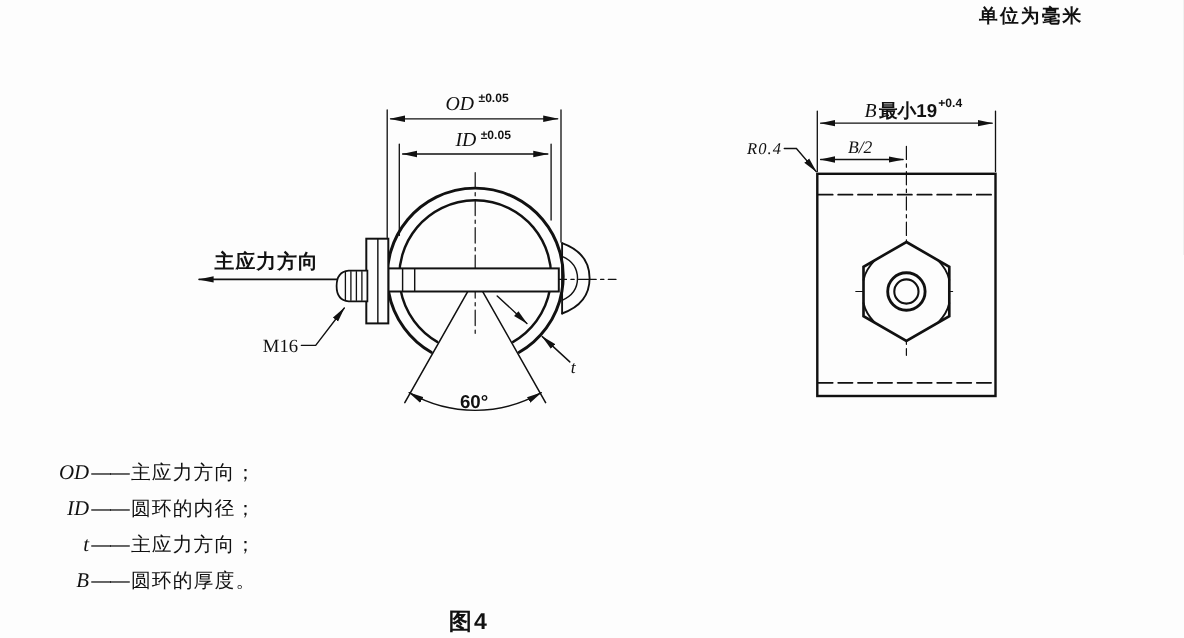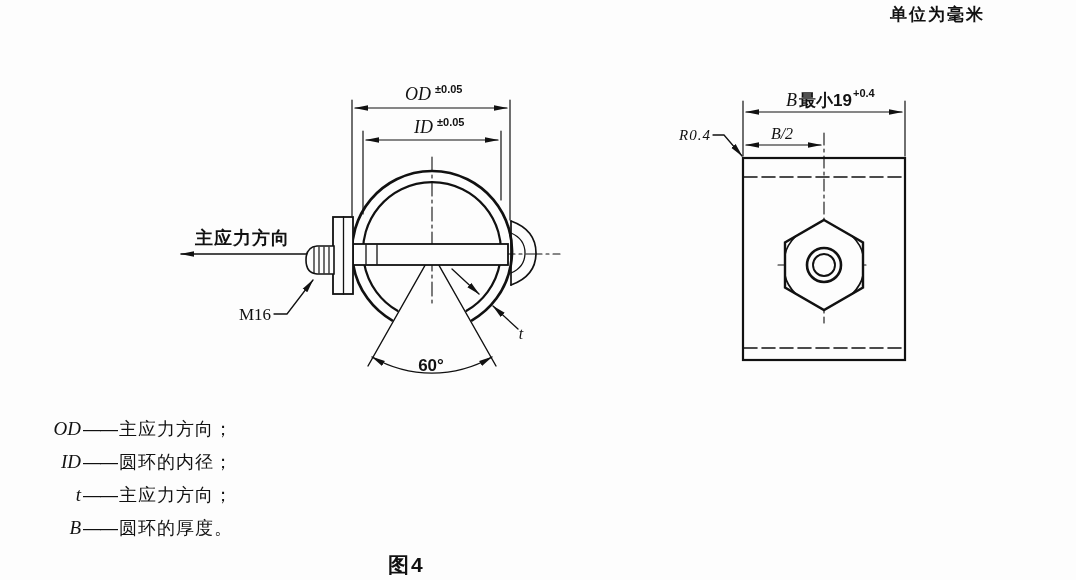--- a/index.html
+++ b/index.html
@@ -14,21 +14,21 @@
   .units-note{
     position:absolute;top:3px;left:890px;font-size:17px;letter-spacing:2px;font-weight:bold;
   }
   .legend{position:absolute;left:45px;top:417px;}
   .legend-row{display:flex;align-items:baseline;height:33px;font-size:18px;}
   .legend-sym{display:inline-block;width:36px;text-align:right;font-size:19px;
     font-family:"Liberation Serif",serif;font-style:italic;}
   .legend-dash{letter-spacing:-1px;margin:0 2px 0 2px;white-space:nowrap;}
   .legend-desc{letter-spacing:1px;}
   .caption{
-    position:absolute;left:388px;top:551px;display:flex;gap:16px;
+    position:absolute;left:408px;top:551px;display:flex;gap:16px;
     font-size:21px;font-weight:bold;letter-spacing:2px;
   }
 </style>
 </head>
 <body>
 
 <div class="page">
 
   <div class="units-note cjk">单位为毫米</div>
 

